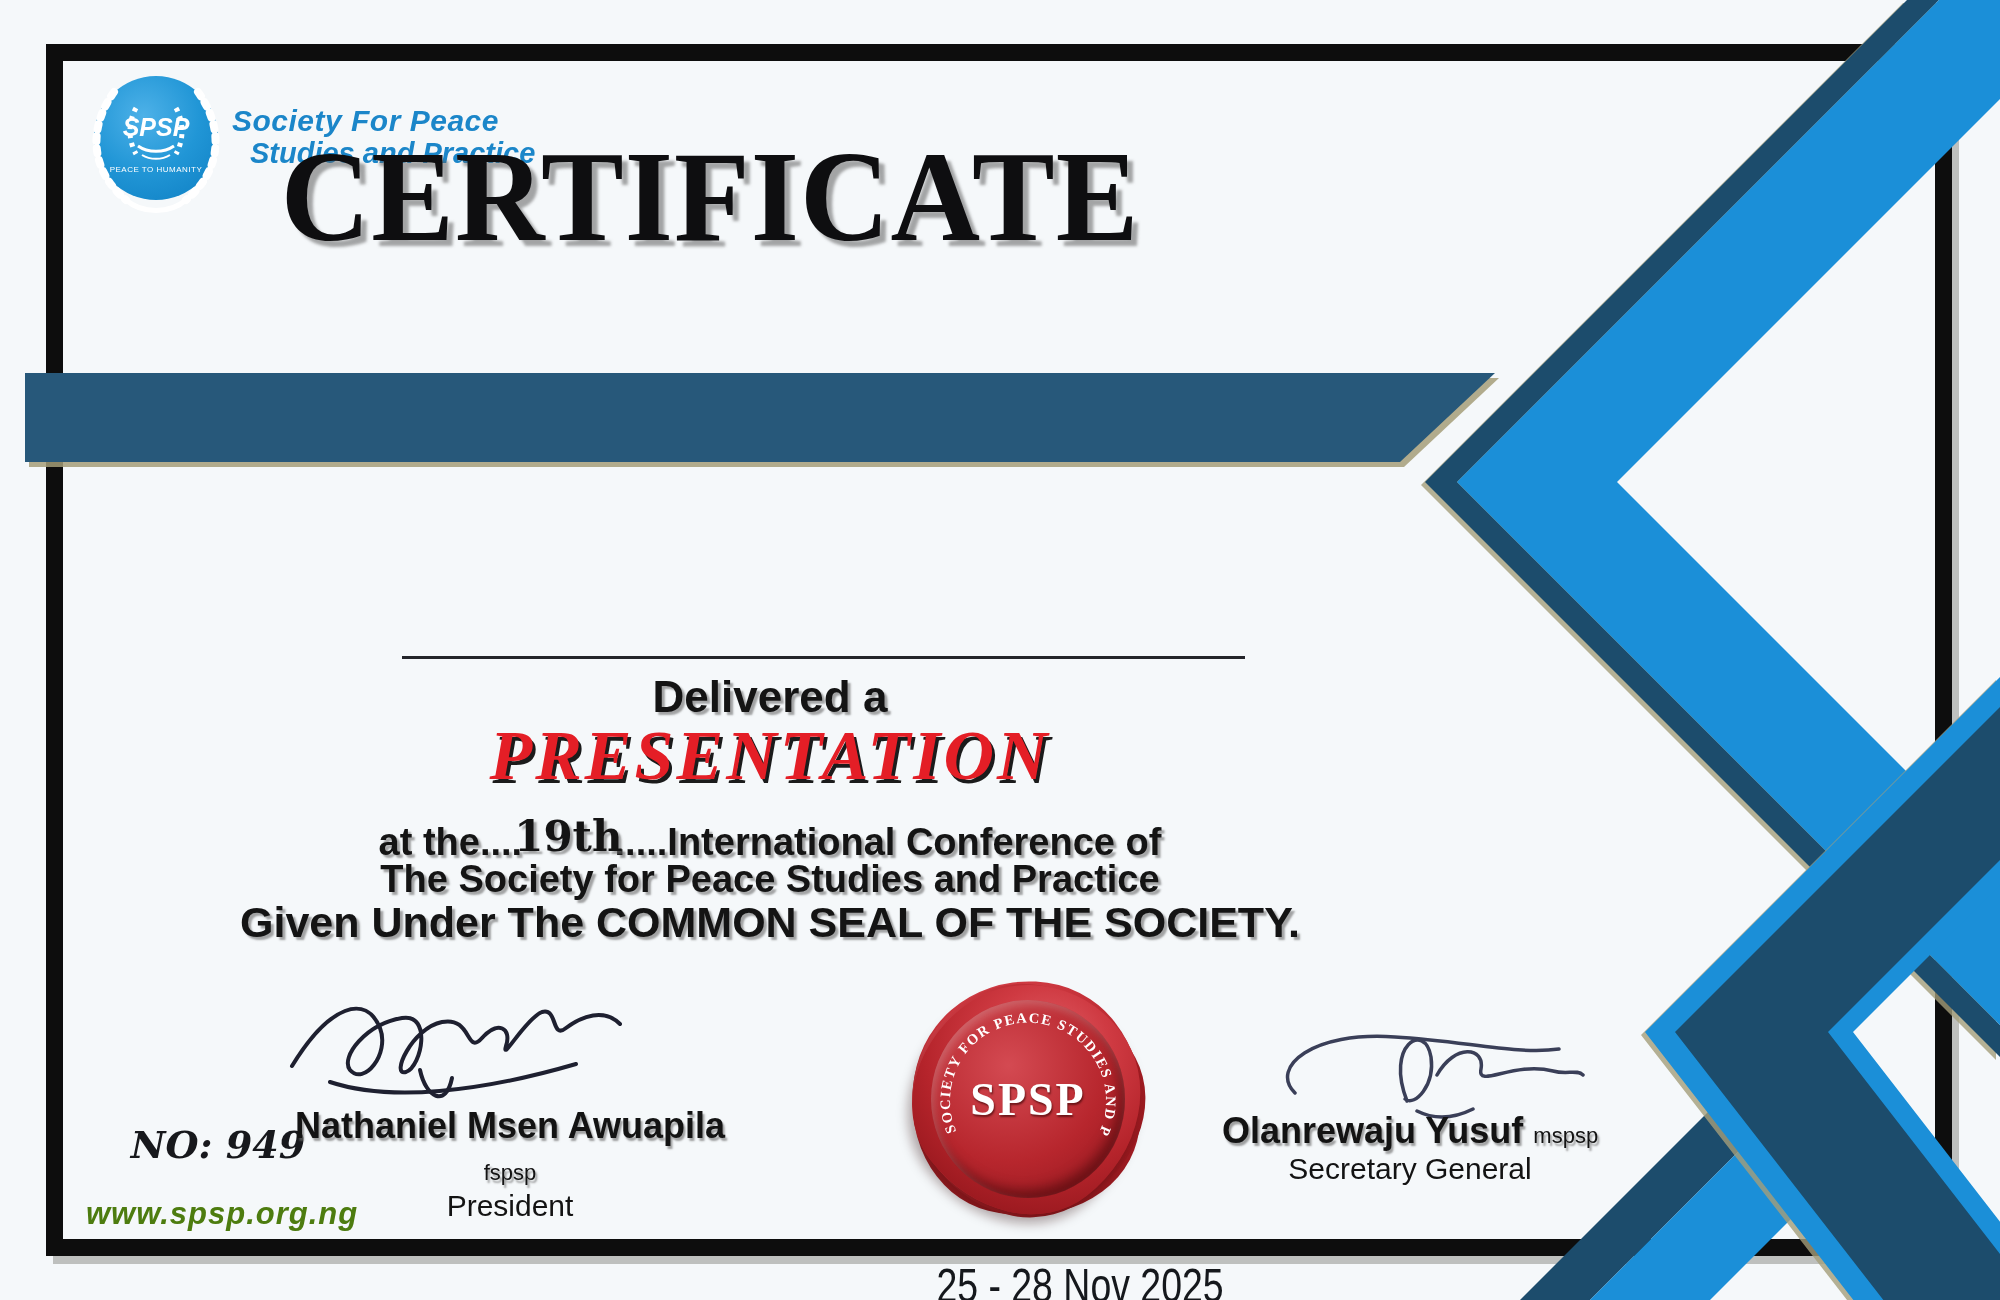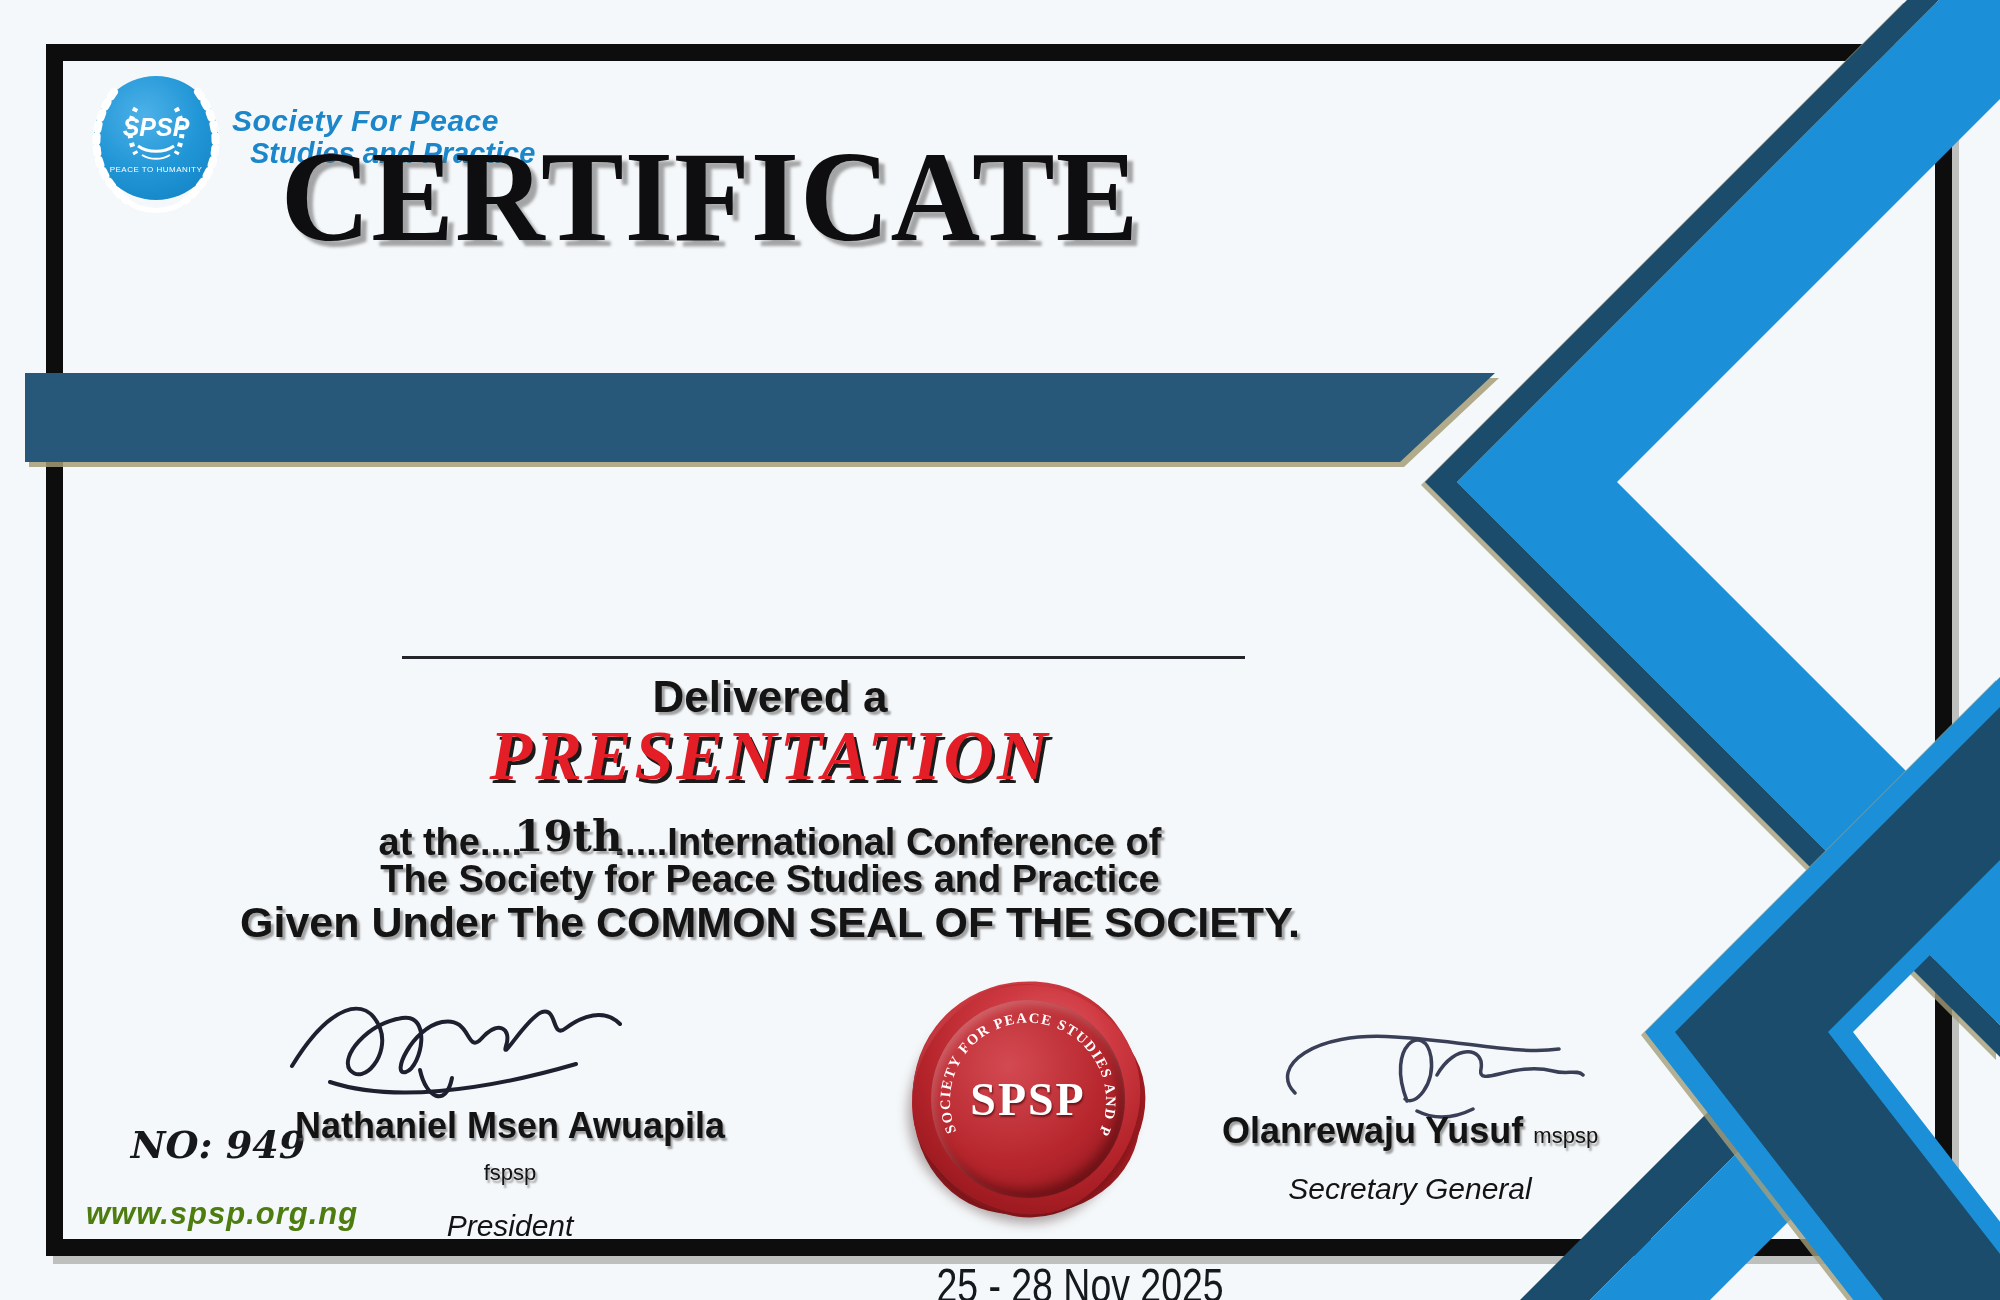--- a/index.html
+++ b/index.html
@@ -81,21 +81,21 @@
 
   
   .sig{z-index:4;}
   .sig-left{left:270px;top:970px;}
   .sig-right{left:1255px;top:1005px;}
   .cred{z-index:4;text-align:center;color:#131313;}
   .cred-left{left:280px;top:1105px;width:460px;}
   .cred-right{left:1180px;top:1110px;width:460px;text-align:center;}
   .cred-name{font-size:36px;font-weight:bold;text-shadow:2px 3px 2px rgba(110,110,110,.65);}
   .postnom{font-size:22px;font-weight:normal;letter-spacing:0;}
-  .cred-title{font-size:30px;margin-top:20px;font-style:italic;}
+  .cred-title{font-size:30px;margin-top:0;}
   .cert-no{left:118px;top:1122px;width:200px;z-index:4;text-align:center;
            font-family:"DejaVu Serif",serif;font-style:italic;font-weight:bold;
            font-size:38px;color:#17181c;}
   .website{left:86px;top:1196px;z-index:4;font-size:31px;font-weight:bold;
            font-style:italic;color:#4d7c0f;letter-spacing:1px;}
   .date{left:880px;top:1258px;width:400px;z-index:5;text-align:center;
         font-size:48px;color:#15181c;transform:scaleX(.78);transform-origin:50% 0;}
 </style>
 </head>
 <body>

